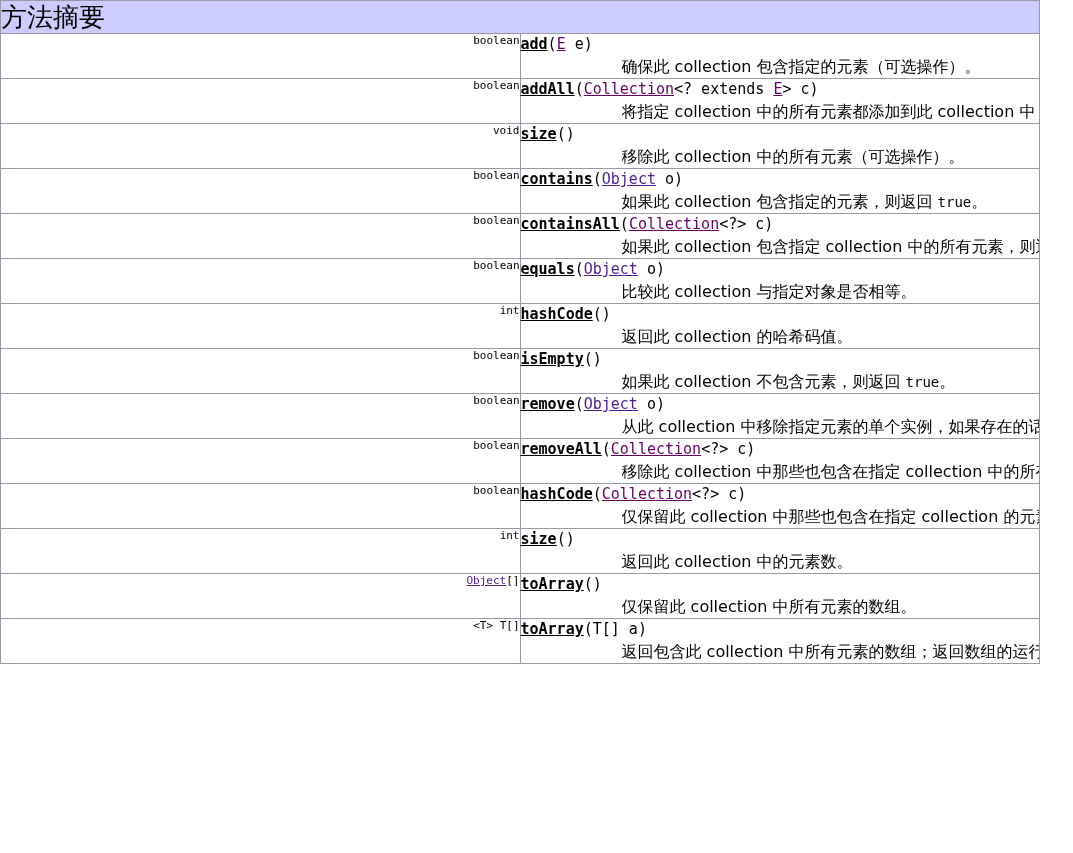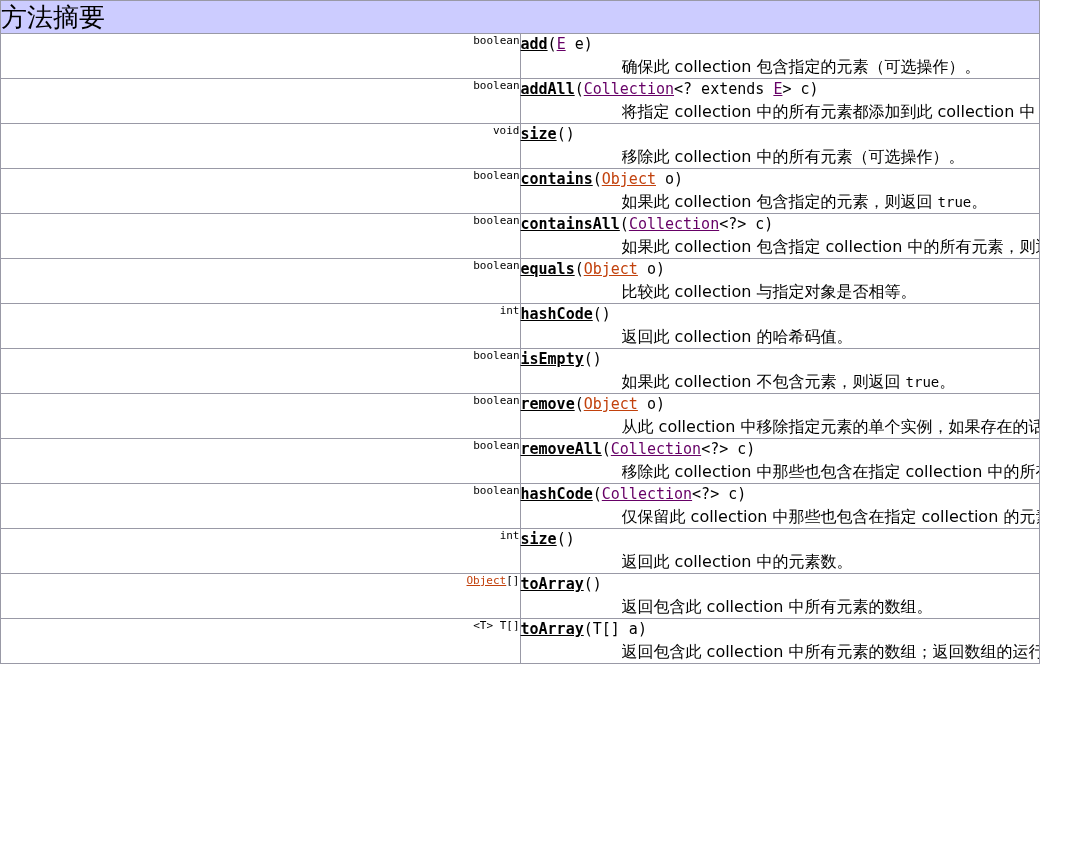--- a/index.html
+++ b/index.html
@@ -92,21 +92,21 @@
     margin-top: 1px;
     white-space: nowrap;
     overflow: hidden;
   }
   .desc .code {
     font-family: "DejaVu Sans Mono", "Liberation Mono", monospace;
     font-size: 14px;
   }
 
   a.lnk-blue {
-    color: #c2410c;
+    color: #4c1d95;
     text-decoration: underline;
   }
   a.lnk-purple {
     color: #660066;
     text-decoration: underline;
   }
 </style>
 </head>
 <body>
 
@@ -239,21 +239,21 @@
         <div class="desc">返回此 collection 中的元素数。</div>
       </td>
     </tr>
 
     <tr>
       <td class="col-type"><a href="#" class="lnk-blue">Object</a><span>[]</span></td>
       <td class="col-body">
         <div class="sig">
           <a href="#" class="mname">toArray</a><span class="plain">()</span>
         </div>
-        <div class="desc">返回包含此 collection 中所有元素的数组。</div>
+        <div class="desc">仅保留此 collection 中所有元素的数组。</div>
       </td>
     </tr>
 
     <tr>
       <td class="col-type">&lt;T&gt; T[]</td>
       <td class="col-body">
         <div class="sig">
           <a href="#" class="mname">toArray</a><span class="plain">(T[] a)</span>
         </div>
         <div class="desc">返回包含此 collection 中所有元素的数组；返回数组的运行时类型与指定数组的运行时类型相同。</div>

